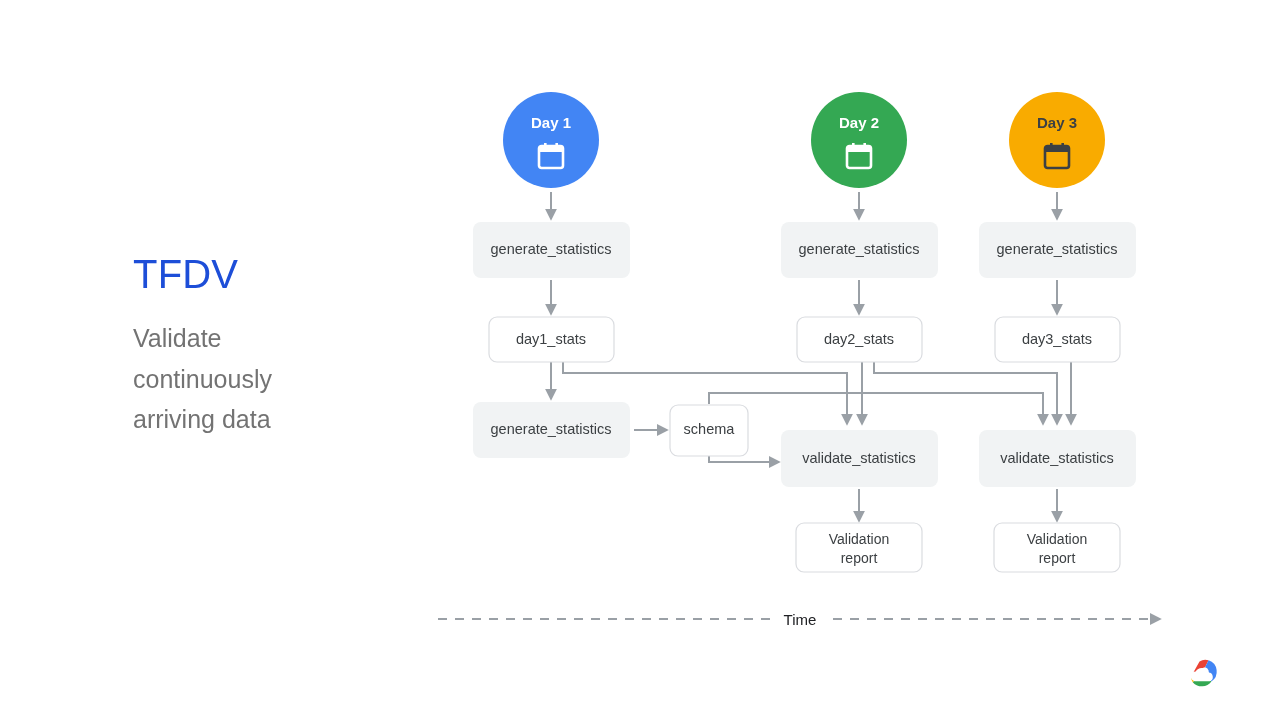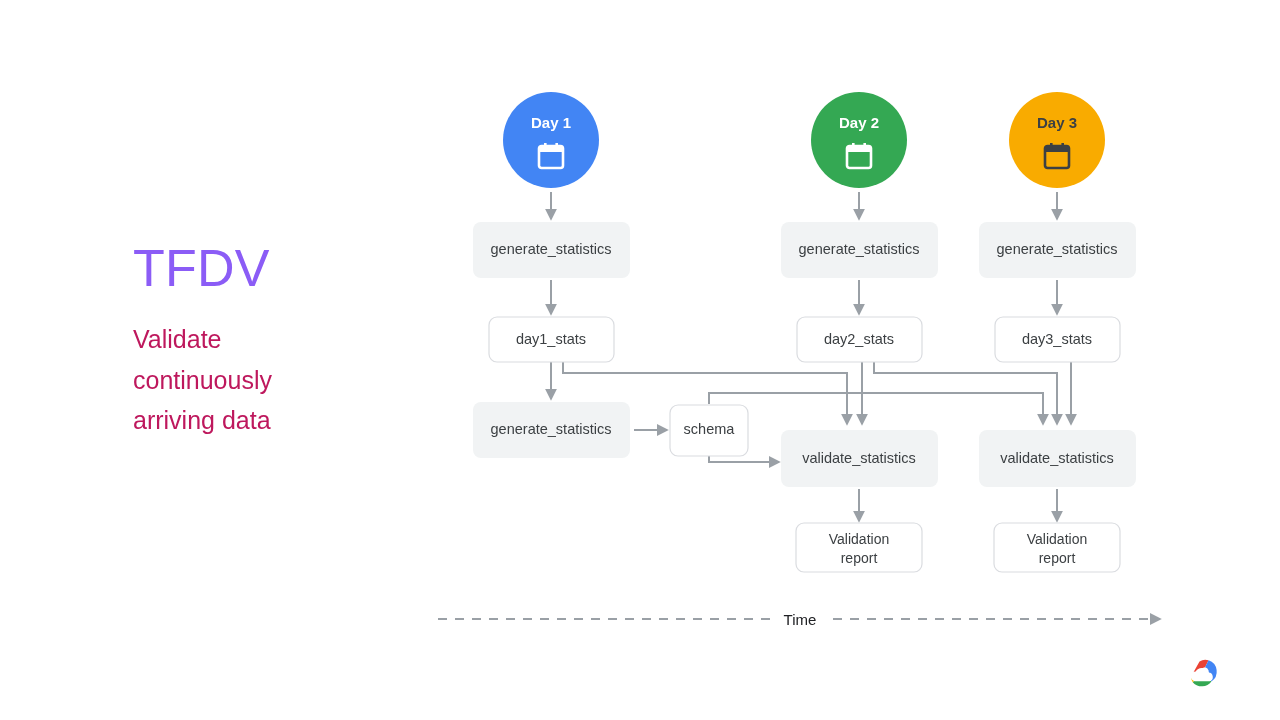--- a/index.html
+++ b/index.html
@@ -17,31 +17,31 @@
   }
 
   
   #left-text {
     position: absolute;
     left: 133px;
     top: 240px;
     width: 280px;
   }
   #title {
-    font-size: 52px;
+    font-size: 40px;
     font-weight: 400;
-    color: #8b5cf6;
+    color: #1d4ed8;
     letter-spacing: 0.2px;
     line-height: 1.1;
-    margin: 0 0 22px 0;
+    margin: 12px 0 22px 0;
   }
   #subtitle {
     font-size: 25px;
     font-weight: 400;
-    color: #be185d;
+    color: #737373;
     line-height: 1.62;
     margin: 0;
     max-width: 180px;
   }
 
   
   #diagram {
     position: absolute;
     left: 0;
     top: 0;

